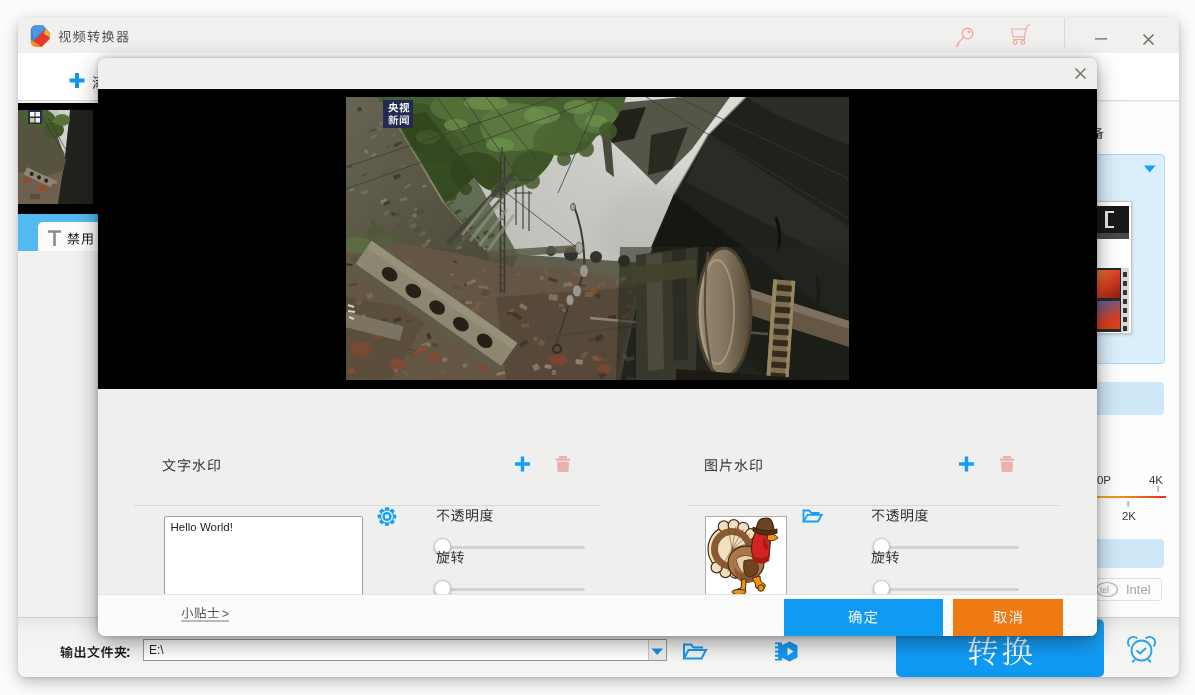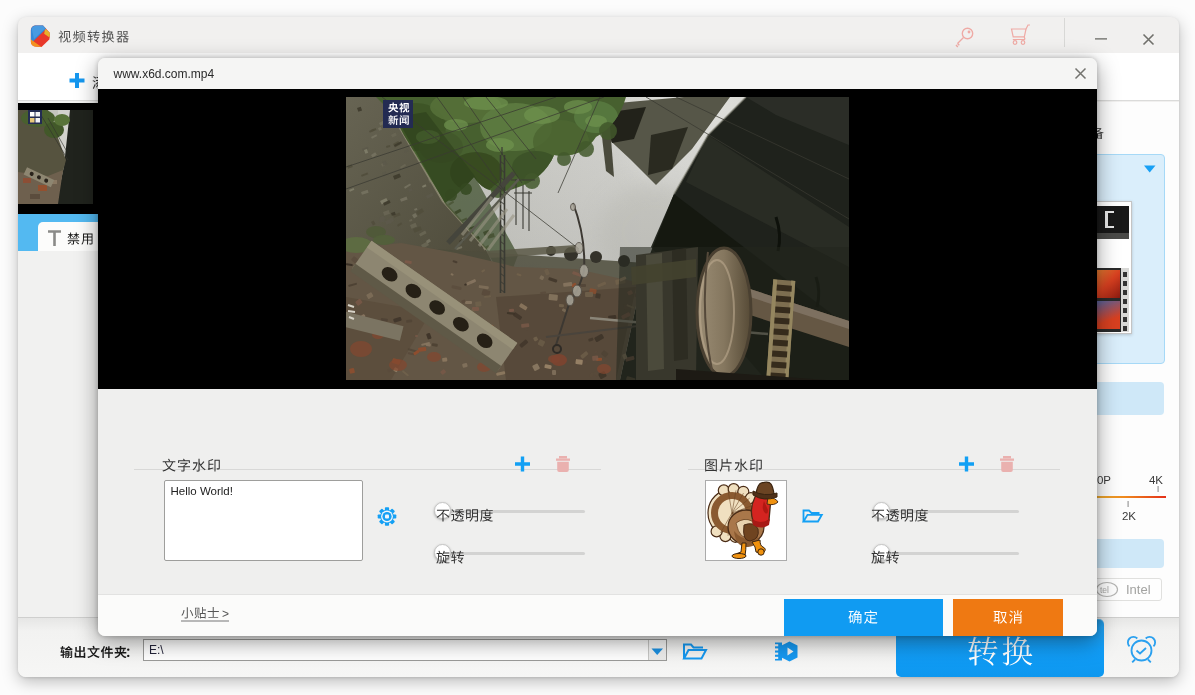--- a/index.html
+++ b/index.html
@@ -19,21 +19,21 @@
 #bottombar{position:absolute;left:0;top:600px;width:100%;height:60px;background:linear-gradient(#e6e6e5,#f2f2f1 22%,#f6f6f5);border-top:1px solid #cfcfce}
 #combo{position:absolute;left:125px;top:622px;width:524px;height:22px;background:linear-gradient(#fbfbfa,#fff 30%);border:1px solid #9a9a98}
 #comboBtn{position:absolute;left:630px;top:623px;width:18px;height:20px;background:linear-gradient(#fdfdfd,#e9e9e8);border-left:1px solid #c8c8c6}
 #convert{position:absolute;left:878px;top:602px;width:208px;height:58px;border-radius:5px;
  background:linear-gradient(#2293d8,#22a2f2 14%,#129ef8 50%,#0d97ef);box-shadow:inset 0 1px 0 rgba(255,255,255,.25)}
 #dlg{position:absolute;left:98px;top:58px;width:999px;height:578px;z-index:10;border-radius:7px;
  box-shadow:0 6px 22px rgba(0,0,0,.4), 0 0 5px rgba(0,0,0,.22);background:#efefee;overflow:hidden}
 #dlgtitle{position:absolute;left:0;top:0;width:100%;height:31px;background:#f5f5f4}
 #dlgvideo{position:absolute;left:0;top:31px;width:100%;height:299.5px;background:#000}
 #dlgctrl{position:absolute;left:0;top:330.5px;width:100%;height:43.5px;background:#2d2c2b}
-#dlgbody{position:absolute;left:0;top:354px;width:100%;height:161.5px;background:#efefee}
+#dlgbody{position:absolute;left:0;top:390px;width:100%;height:161.5px;background:#efefee}
 #dlgfoot{position:absolute;left:0;top:535.5px;width:100%;height:42.5px;background:#fbfbfa;border-top:1px solid #e2e2e1}
 .sep{position:absolute;height:1px;background:#d8d8d7}
 .track{position:absolute;height:3px;background:#d3d3d2;border-radius:2px}
 .thumbc{position:absolute;width:17px;height:17px;border-radius:50%;background:#fff;border:1px solid #c6c6c5;box-shadow:0 1px 2.5px rgba(0,0,0,.3)}
 .btn{position:absolute;height:38px}
 </style></head><body>
 <div id="win">
     <div id="toolbar"></div>
     <div id="leftpanel"></div>
     <div id="thumb">
@@ -193,23 +193,20 @@
     </g>
     <g fill="none" stroke="#2aa0ef" stroke-width="1.8">
       <circle cx="1141.5" cy="650.5" r="10"></circle>
       <path d="M1129.5 646.3 A5.5 5.5 0 1 1 1137.3 638.5"></path>
       <path d="M1153.5 646.3 A5.5 5.5 0 1 0 1145.7 638.5"></path>
       <path d="M1136.5 650.5 l3.5 3 6 -5.5"></path>
       <path d="M1135 659.5 l-2.8 2.8 M1148 659.5 l2.8 2.8"></path>
     </g>
   </svg>
 <div id="dlg">
-    <div id="dlgtitle">
-      <div style="position:absolute;left:15.5px;top:9px;font-size:12px;color:#2a2a2a">www.x6d.com.mp4</div>
-    </div>
     <div id="dlgvideo">
       <svg width="503" height="283" viewBox="0 0 503 283" style="position:absolute;left:248px;top:8px" shape-rendering="auto">
         <defs>
           <linearGradient id="sky" x1="0" y1="0" x2="1" y2="0">
             <stop offset="0" stop-color="#c0c0ba"></stop>
             <stop offset="0.5" stop-color="#d2d2ce"></stop>
             <stop offset="0.68" stop-color="#dadad6"></stop>
             <stop offset="0.85" stop-color="#c2c2bc"></stop>
             <stop offset="1" stop-color="#a6a6a0"></stop>
           </linearGradient>

